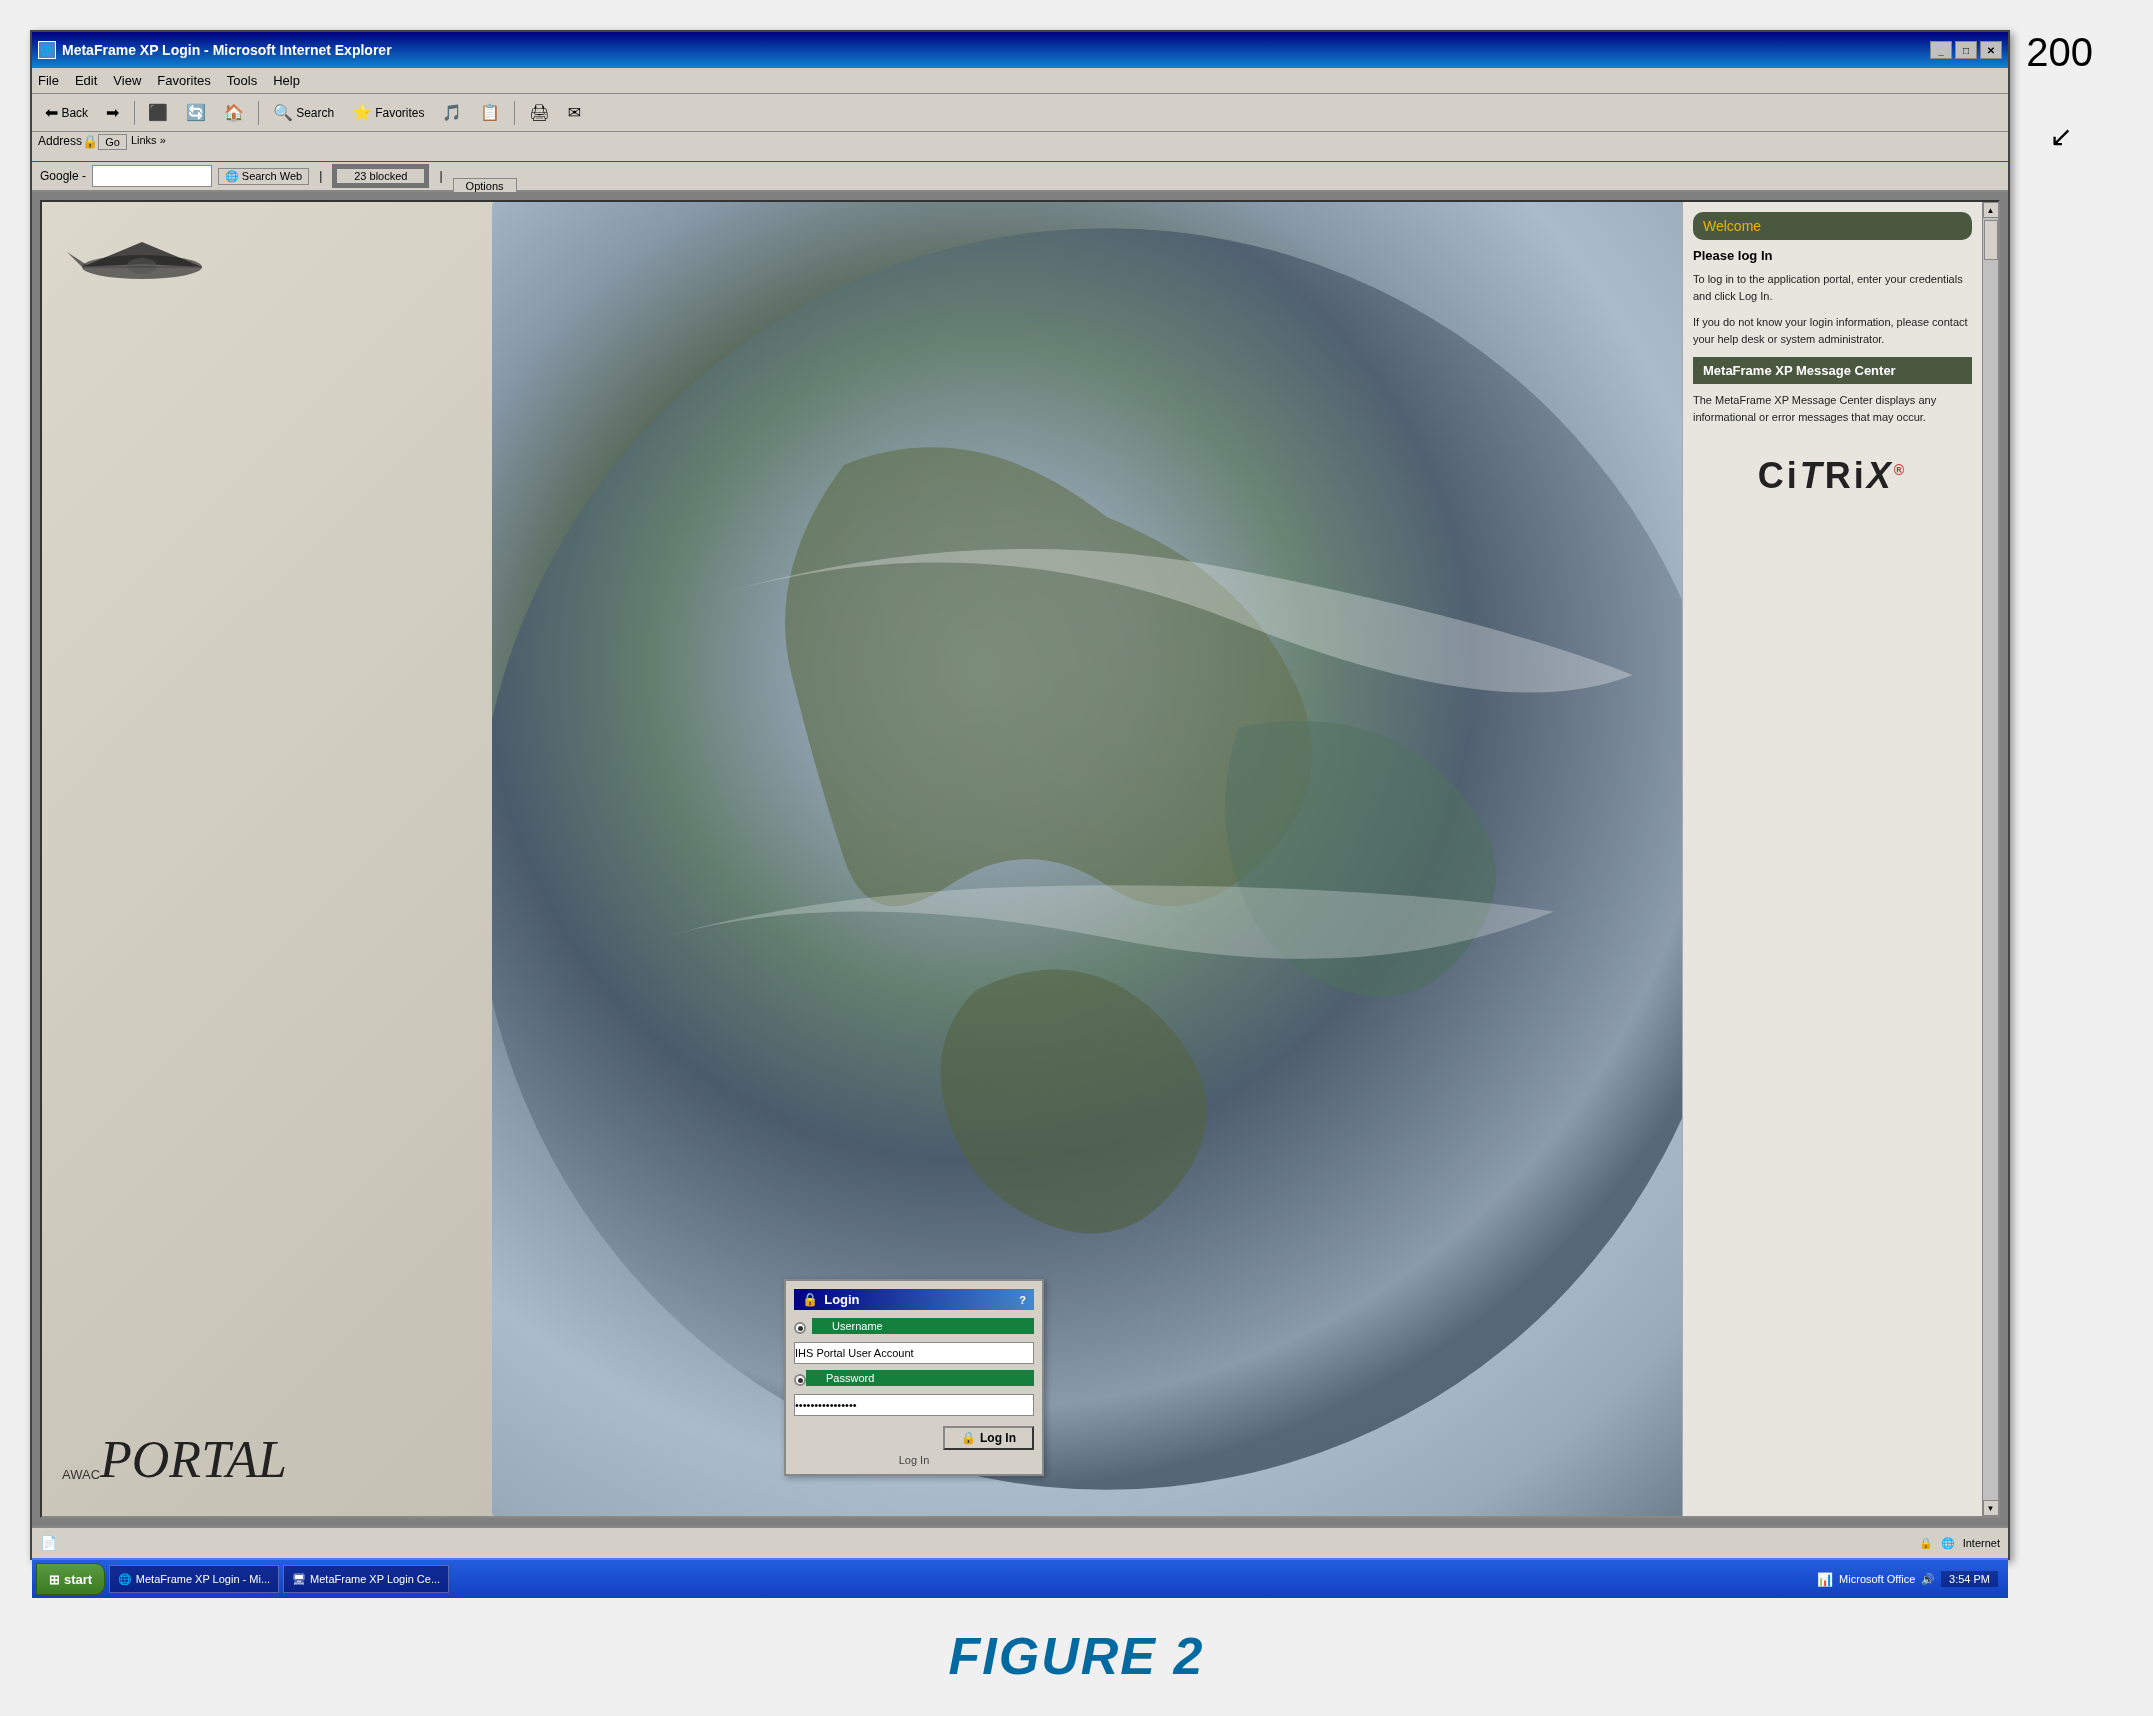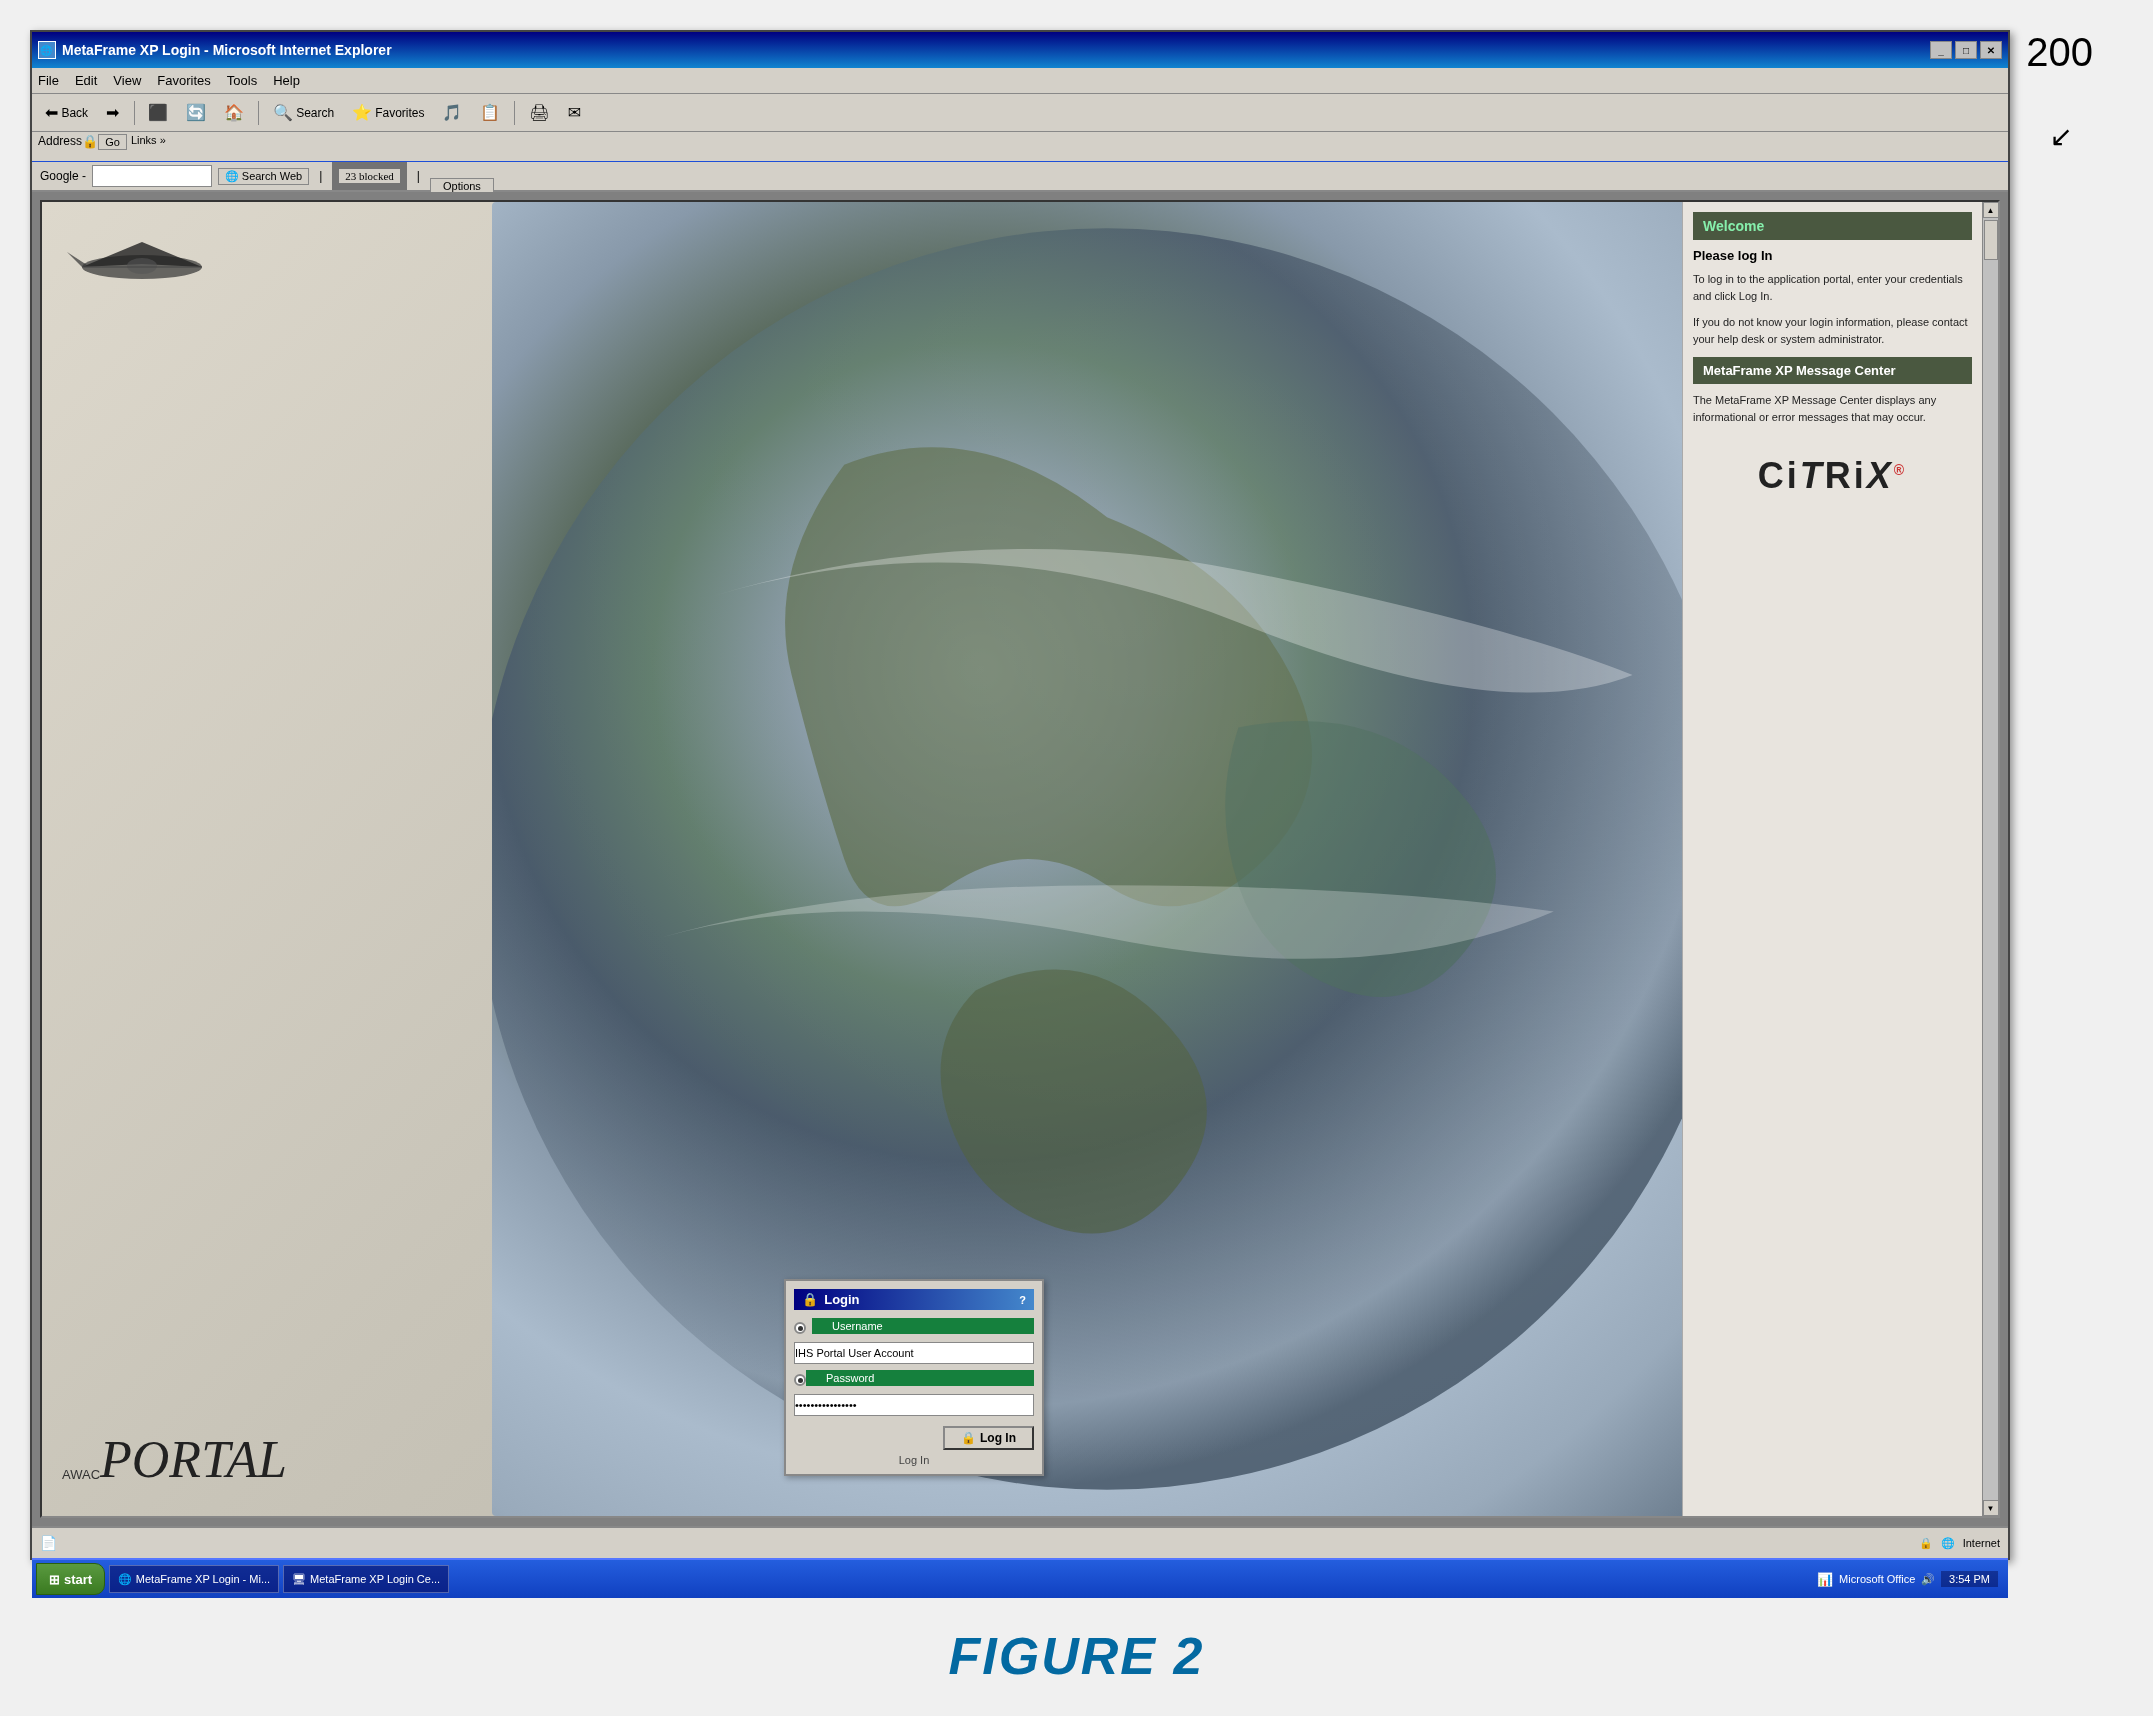--- a/index.html
+++ b/index.html
@@ -237,25 +237,26 @@
       background: #e8e4de;
       padding: 10px;
       font-size: 12px;
       overflow-y: auto;
       border-left: 1px solid #aaa;
       flex-shrink: 0;
     }
 
     .info-welcome {
       background: #4a5840;
-      color: #86efac;
+      color: #eab308;
       padding: 6px 10px;
       font-size: 14px;
-      font-weight: bold;
+      font-weight: normal;
       margin-bottom: 8px;
+      border-radius: 10px;
     }
 
     .info-please-login {
       font-weight: bold;
       font-size: 13px;
       margin-bottom: 8px;
       color: #000;
     }
 
     .info-text {
@@ -573,21 +574,21 @@
   </div>
 
   <div class="google-bar">
     <span>Google -</span>
     <input class="google-input" type="text" style="">
     <button style="font-size:11px; background:#d4d0c8; border:1px solid #888; padding:1px 6px; cursor:pointer;">
       <span>🌐</span>
       <span>Search Web</span>
     </button>
     <span style="margin:0 4px;">|</span>
-    <button style="font-size:11px; background:#d4d0c8; border:7px solid #737373; padding:1px 6px; cursor:pointer;font-family:Liberation Serif, serif;">
+    <button style="font-size:11px; background:#d4d0c8; border:5px solid #737373; padding:1px 17px; cursor:pointer;">
       <span>23 blocked</span>
     </button>
     <span style="margin:0 4px;">|</span>
     <button style="font-size:11px; background:#d4d0c8; border:1px solid #888; padding:1px 12px; cursor:pointer;margin-top:20px;">
       <span>Options</span>
     </button>
   </div>
 
   <div class="content-area">
 

